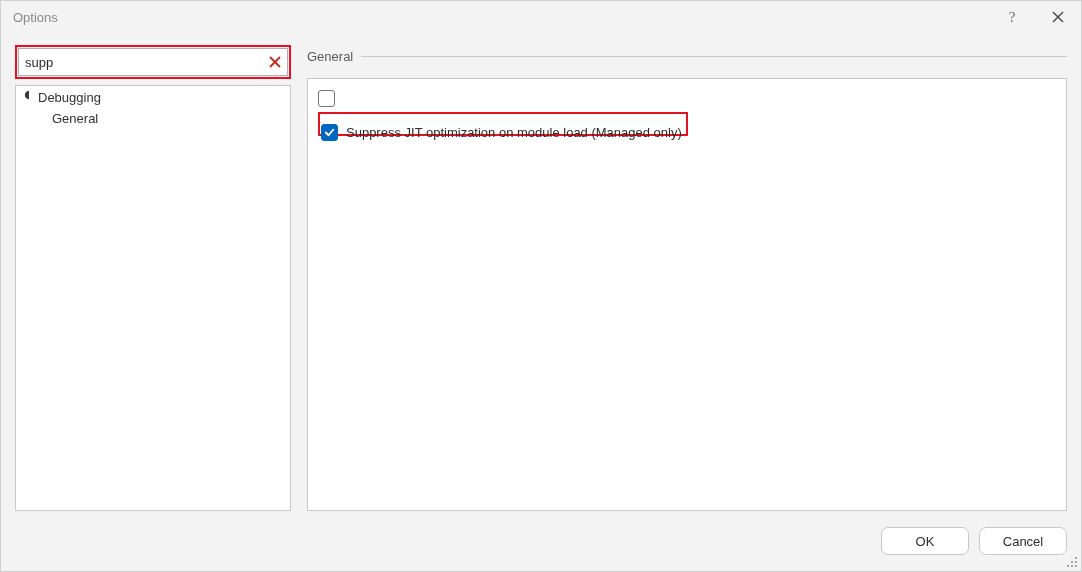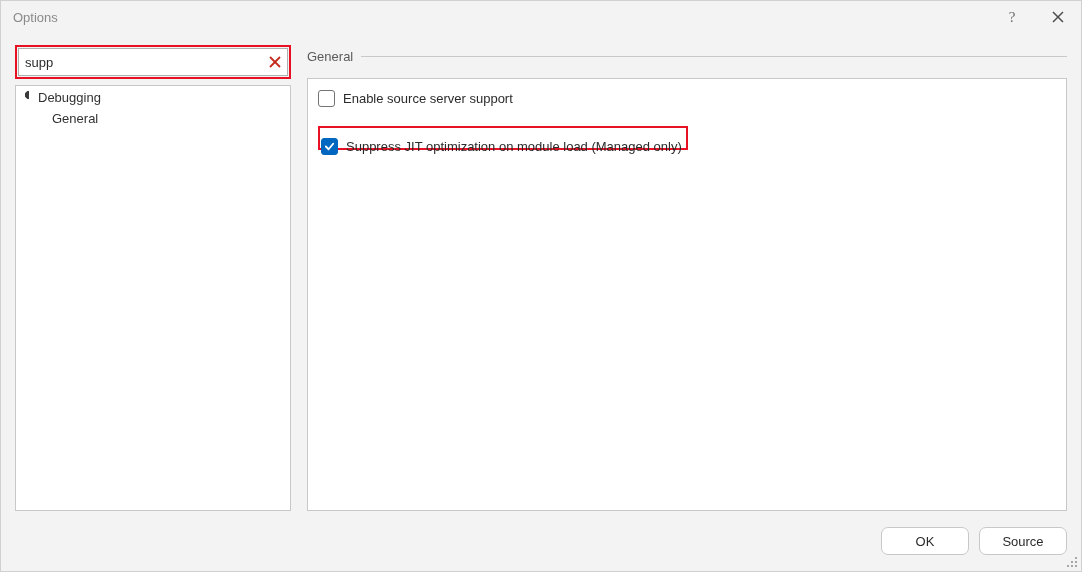--- a/index.html
+++ b/index.html
@@ -158,21 +158,21 @@
     .cb.checked svg { width: 11px; height: 11px; }
     .cb.checked svg path { stroke: #fff; stroke-width: 2; fill: none; stroke-linecap: round; stroke-linejoin: round;}
     .option-label { color: #2b2b2b; }
     .highlight-box {
       border: 2px solid #e81123;
       padding: 17px 4px 1px 1px;
       display: inline-flex;
       align-items: center;
       height: 24px;
       gap: 8px;
-      margin-top: 17px;
+      margin-top: 3px;
     }
     .footer {
       height: 60px;
       display: flex;
       align-items: center;
       justify-content: flex-end;
       padding-right: 14px;
       gap: 10px;
     }
     .btn {
@@ -242,39 +242,38 @@
     </div>
 
     <div class="right-panel">
       <div class="group-header">
         <span>General</span>
         <span class="line"></span>
       </div>
       <div class="options-pane">
         <div class="option-row">
           <span class="cb unchecked"></span>
-          <span class="option-label">Enable source server support</span>
         </div>
         <div style="display:flex;">
           <div class="highlight-box">
             <span class="cb checked">
               <svg viewBox="0 0 12 12">
                   <path d="M2 6 L5 9 L10 3"></path>
                 </svg>
             </span>
             <span class="option-label">Suppress JIT optimization on module load (Managed only)</span>
           </div>
         </div>
       </div>
     </div>
   </div>
 
   <div class="footer">
     <button class="btn">OK</button>
-    <button class="btn">Source</button>
+    <button class="btn">Cancel</button>
   </div>
 
   <div class="resize-grip">
     <svg viewBox="0 0 14 14">
       <circle cx="12" cy="4" r="1"></circle>
       <circle cx="8" cy="8" r="1"></circle>
         <circle cx="12" cy="8" r="1"></circle>
       <circle cx="4" cy="12" r="1"></circle>
         <circle cx="8" cy="12" r="1"></circle>
         <circle cx="12" cy="12" r="1"></circle>

